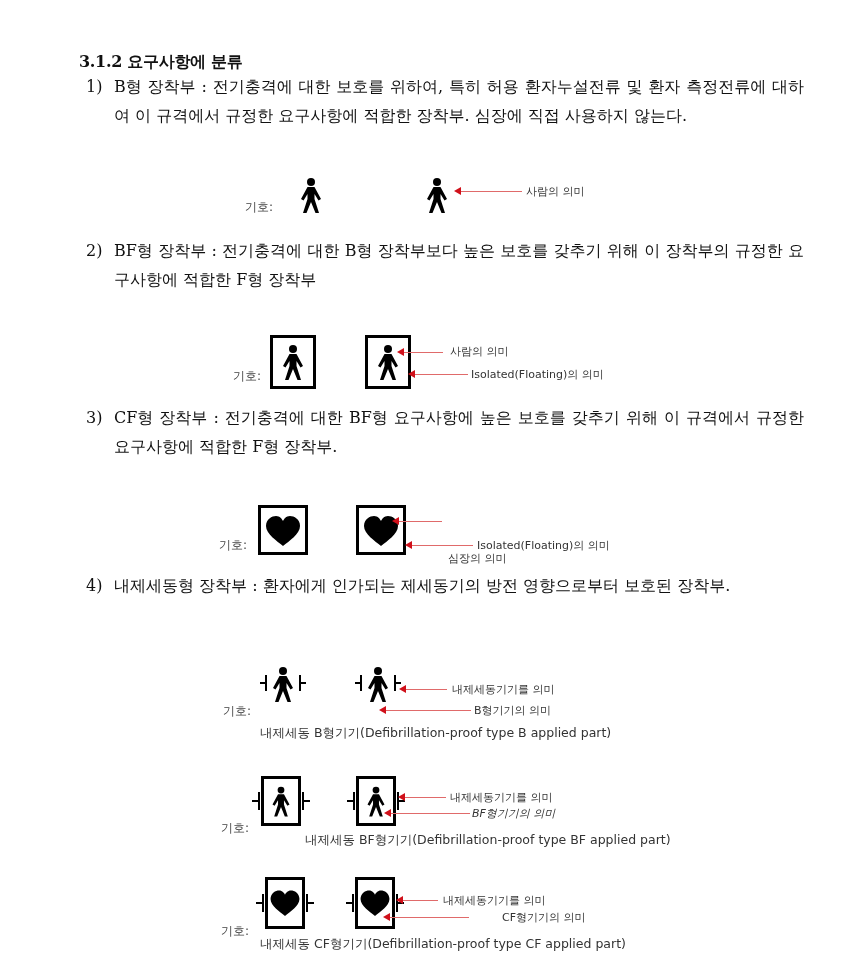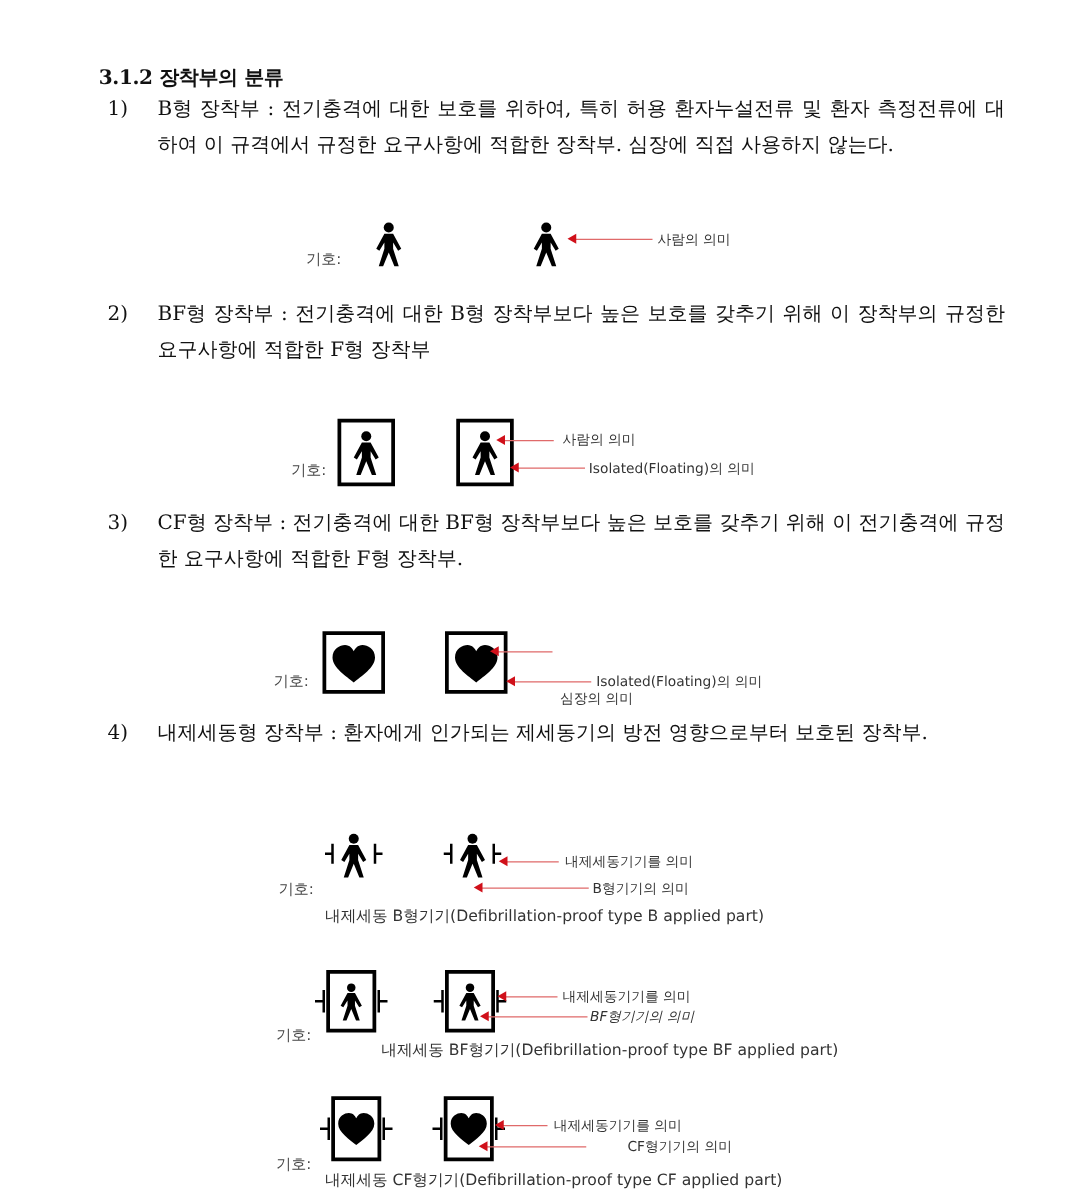--- a/index.html
+++ b/index.html
@@ -2,21 +2,21 @@
 <html><head>
   <meta charset="utf-8">
   <style>
     html, body { margin: 0; padding: 0; background: #ffffff; }
     body { width: 865px; height: 960px; position: relative; overflow: hidden;
            font-family: "DejaVu Serif", "Liberation Serif", serif; color: #111; }
     .abs { position: absolute; }
     .heading { left: 79px; top: 52px; font-size: 16px; font-weight: bold; letter-spacing: -0.3px; }
     .para { position: absolute; left: 86px; width: 718px; font-size: 16px; line-height: 29px; }
     .para .num { position: absolute; left: 0; top: 0; }
-    .para .body { margin-left: 40px; text-align: justify; text-align-last: left; }
+    .para .body { margin-left: 28px; text-align: justify; text-align-last: left; }
     .sym-label { font-family: "DejaVu Sans", sans-serif; font-size: 12px; color: #444; }
     .note { font-family: "DejaVu Sans", sans-serif; font-size: 11px; color: #333; white-space: nowrap; }
     .caption { font-family: "DejaVu Sans", sans-serif; font-size: 12.5px; color: #333; white-space: nowrap; }
     .arrow { position: absolute; height: 1px; background: #e06a6a; }
     .arrow::before { content: ""; position: absolute; left: -6px; top: -4px;
                      border-right: 7px solid #d0101a; border-top: 4.5px solid transparent; border-bottom: 4.5px solid transparent; }
     svg { position: absolute; overflow: visible; }
   </style>
 </head>
 <body>
@@ -26,21 +26,21 @@
     <g id="person">
       <circle cx="0" cy="-14" r="4"></circle>
       <path d="M-3.5,-9 L3.5,-9 L10,3 L7.5,4.5 L3.5,-2 L3.5,3 L8,17 L4.5,17 L0,6 L-4.5,17 L-8,17 L-3.5,3 L-3.5,-2 L-7.5,4.5 L-10,3 Z"></path>
     </g>
     <g id="heart">
       <path d="M0,14 C-6,9 -17,2 -17,-6 C-17,-13 -11,-16 -7,-16 C-3,-16 -1,-13 0,-11 C1,-13 3,-16 7,-16 C11,-16 17,-13 17,-6 C17,2 6,9 0,14 Z"></path>
     </g>
   </defs>
 </svg>
 
-<div class="abs heading">3.1.2 장착부의 분류</div>
+<div class="abs heading">3.1.2 요구사항에 분류</div>
 
 <div class="para" style="top:72px;">
   <span class="num">1)</span>
   <div class="body">B형 장착부 : 전기충격에 대한 보호를 위하여, 특히 허용 환자누설전류 및 환자 측정전류에 대하여 이 규격에서 규정한 요구사항에 적합한 장착부. 심장에 직접 사용하지 않는다.</div>
 </div>
 <div class="abs sym-label" style="left:245px; top:199px;">기호:</div>
 <svg style="left:296px; top:177px;" width="30" height="40">
   <use href="#person" transform="translate(15,19)" fill="#000"></use>
 </svg>
 <svg style="left:422px; top:177px;" width="30" height="40">
@@ -62,21 +62,21 @@
   <rect x="1.5" y="1.5" width="43" height="51" fill="#fff" stroke="#000" stroke-width="3"></rect>
   <use href="#person" transform="translate(23,28)" fill="#000"></use>
 </svg>
 <div class="arrow" style="left:403px; top:352px; width:40px;"></div>
 <div class="abs note" style="left:450px; top:344px;">사람의 의미</div>
 <div class="arrow" style="left:414px; top:374px; width:54px;"></div>
 <div class="abs note" style="left:471px; top:367px;">Isolated(Floating)의 의미</div>
 
 <div class="para" style="top:403px;">
   <span class="num">3)</span>
-  <div class="body">CF형 장착부 : 전기충격에 대한 BF형 장착부보다 높은 보호를 갖추기 위해 이 전기충격에 규정한 요구사항에 적합한 F형 장착부.</div>
+  <div class="body">CF형 장착부 : 전기충격에 대한 BF형 요구사항에 높은 보호를 갖추기 위해 이 규격에서 규정한 요구사항에 적합한 F형 장착부.</div>
 </div>
 <div class="abs sym-label" style="left:219px; top:537px;">기호:</div>
 <svg style="left:258px; top:505px;" width="50" height="50">
   <rect x="1.5" y="1.5" width="47" height="47" fill="#fff" stroke="#000" stroke-width="3"></rect>
   <use href="#heart" transform="translate(25,27)" fill="#000"></use>
 </svg>
 <svg style="left:356px; top:505px;" width="50" height="50">
   <rect x="1.5" y="1.5" width="47" height="47" fill="#fff" stroke="#000" stroke-width="3"></rect>
   <use href="#heart" transform="translate(25,27)" fill="#000"></use>
 </svg>

